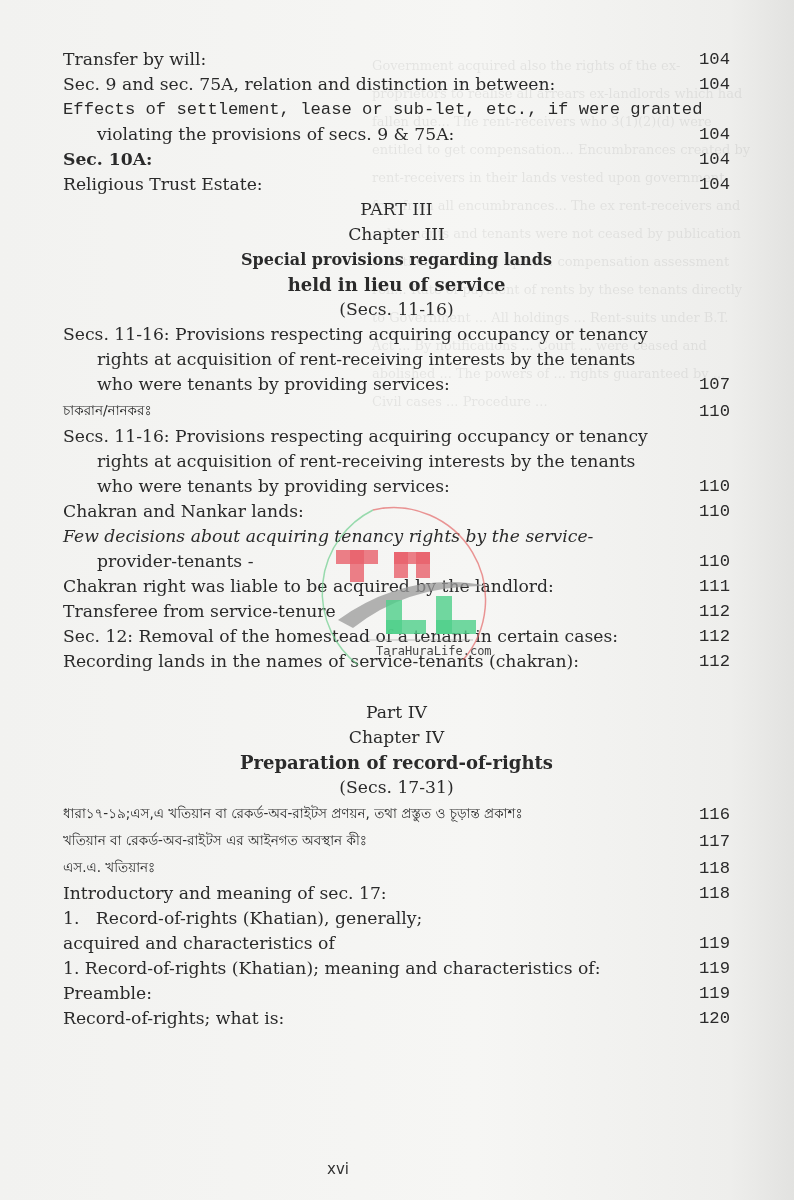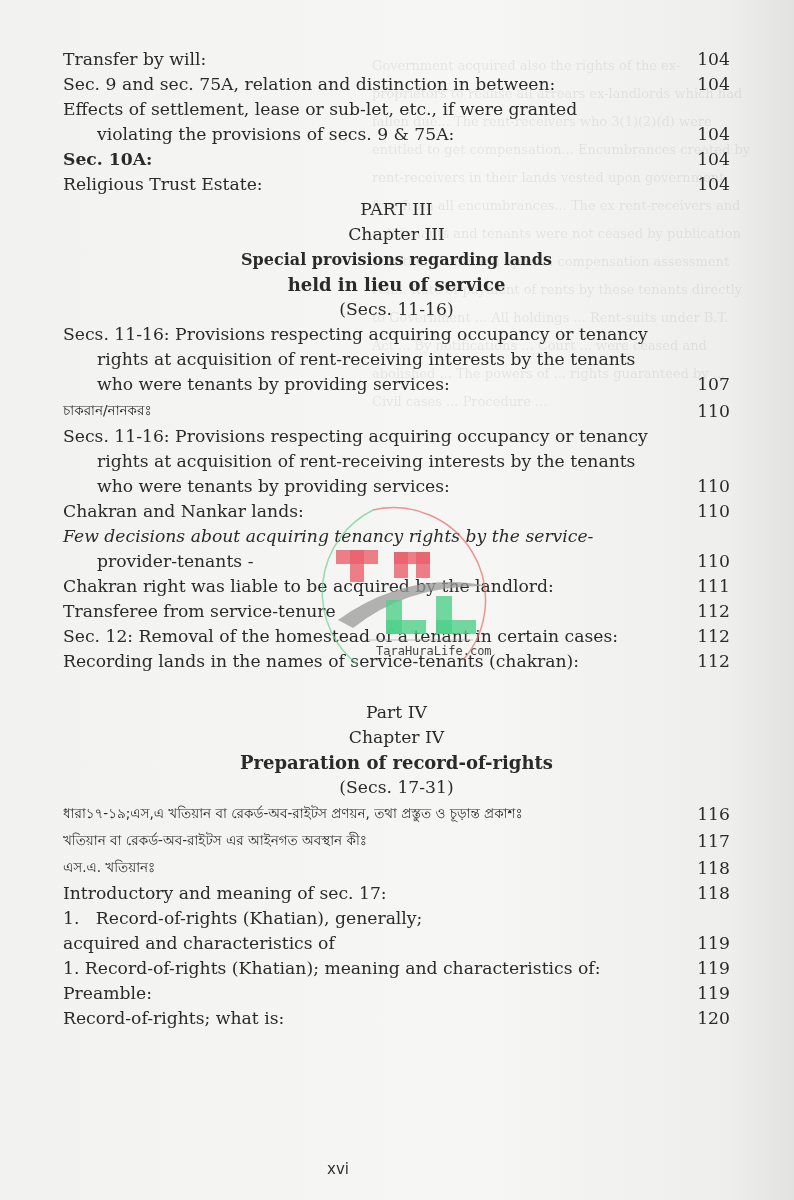--- a/index.html
+++ b/index.html
@@ -13,21 +13,21 @@
     .page {
       position: absolute; left: 0; top: 0; width: 794px; height: 1200px;
       background: linear-gradient(90deg, #f2f2f0 0%, #f6f6f4 60%, #eeeeec 92%, #e2e2e0 100%);
     }
     .toc {
       position: absolute; left: 63px; top: 47px; width: 667px;
       font-size: 17.2px; line-height: 25px;
     }
     .row { position: relative; padding-right: 48px; }
     .row .txt { display: block; }
-    .row .num { position: absolute; right: 0; bottom: 0; text-align: center; }
+    .row .num { position: absolute; right: 0; bottom: 0; text-align: center; font-family: Liberation Mono, monospace; }
     .row.just .txt { text-align: justify; text-align-last: left; }
     .row .cont { display: block; padding-left: 34px; }
     .b { font-weight: bold; }
     .bn { font-size: 13.5px; font-family: "DejaVu Sans", sans-serif; line-height: 27px; }
     .head { text-align: center; padding-right: 0; }
     .gap-s { height: 26px; }
     .footer {
       position: absolute; top: 1160px; left: 0; width: 676px; text-align: center;
       font-family: "DejaVu Sans", "Liberation Sans", sans-serif; font-size: 15px; color: #333;
     }
@@ -51,21 +51,21 @@
 
     <div class="row">
       <span class="txt">Transfer by will:</span>
       <span class="num">104</span>
     </div>
     <div class="row">
       <span class="txt">Sec. 9 and sec. 75A, relation and distinction in between:</span>
       <span class="num">104</span>
     </div>
     <div class="row just">
-      <span class="txt" style="margin-right:-48px;">Effects of settlement, lease or sub-let, etc., if were granted</span>
+      <span class="txt" style="margin-right:-48px;font-family:Liberation Mono, monospace;">Effects of settlement, lease or sub-let, etc., if were granted</span>
       <span class="cont">violating the provisions of secs. 9 &amp; 75A:</span>
       <span class="num">104</span>
     </div>
     <div class="row">
       <span class="txt b">Sec. 10A:</span>
       <span class="num">104</span>
     </div>
     <div class="row">
       <span class="txt">Religious Trust Estate:</span>
       <span class="num">104</span>

